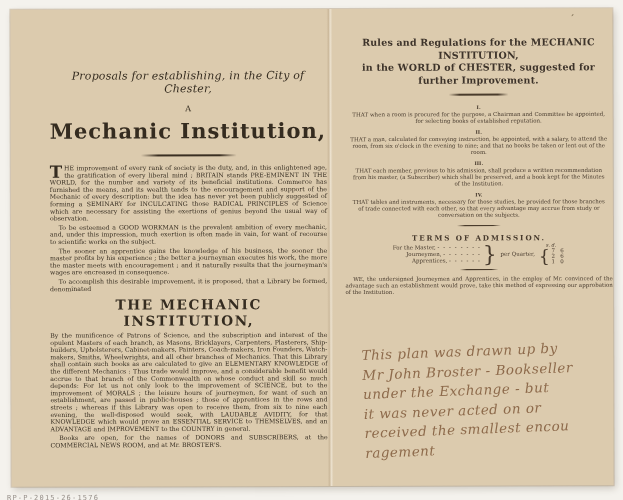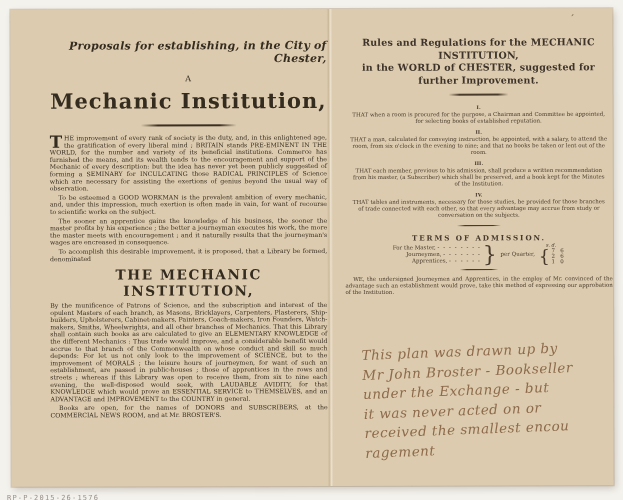--- a/index.html
+++ b/index.html
@@ -21,23 +21,23 @@
     background-color:#dccbae;
     box-shadow:0 0 0 1px rgba(150,118,78,.30), 2px 3px 7px rgba(60,45,25,.22);
     color:#352c20;
   }
   .fold{
     position:absolute;left:316px;top:0;bottom:0;width:6px;
     background:linear-gradient(90deg, transparent, rgba(110,82,50,.14) 35%, rgba(255,252,245,.45) 62%, transparent);
   }
   
   .page-left{position:absolute;left:39px;top:30px;width:277px;}
-  .kicker{font-style:italic;font-weight:bold;text-align:right;font-size:11px;letter-spacing:.2px;}
+  .kicker{font-style:italic;font-weight:normal;text-align:center;font-size:11px;letter-spacing:.2px;margin-top:30px;}
   .article-a{text-align:center;font-size:8px;margin-top:9px;}
-  .main-title{text-align:right;font-size:21px;font-weight:bold;letter-spacing:1px;margin-top:5px;}
+  .main-title{text-align:left;font-size:21px;font-weight:bold;letter-spacing:1px;margin-top:5px;}
   .subtitle{text-align:center;font-size:11px;font-weight:bold;margin:8px auto 0;width:250px;line-height:14px;}
   .swell-rule{height:2px;margin:11px auto 8px;width:96px;border-radius:1px;
     background:linear-gradient(90deg, transparent, #3a2f22 18%, #3a2f22 82%, transparent);}
   .swell-rule.small{width:60px;}
   .shrink-l{transform:scale(0.62);transform-origin:0 0;width:447px;}
   .shrink-l p{font-size:10px;line-height:11.6px;text-align:justify;margin:0 0 3px;text-indent:14px;}
   .shrink-l p.p-first{text-indent:0;}
   .shrink-l p.p-first::first-letter{
     float:left;font-size:27px;line-height:21px;padding:1px 3px 0 0;font-weight:bold;}
   .shrink-l p.p-flush{text-indent:0;}

